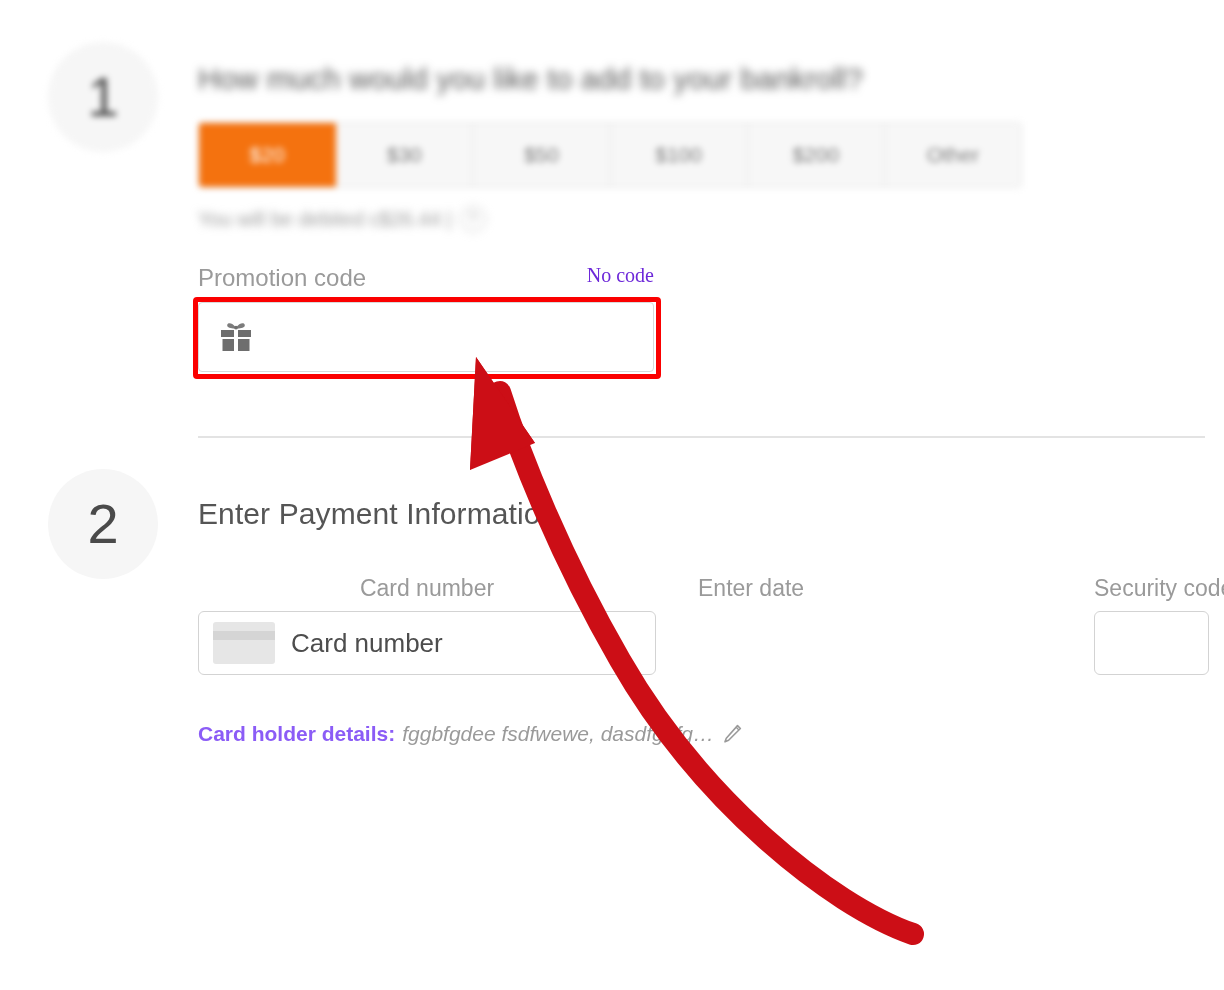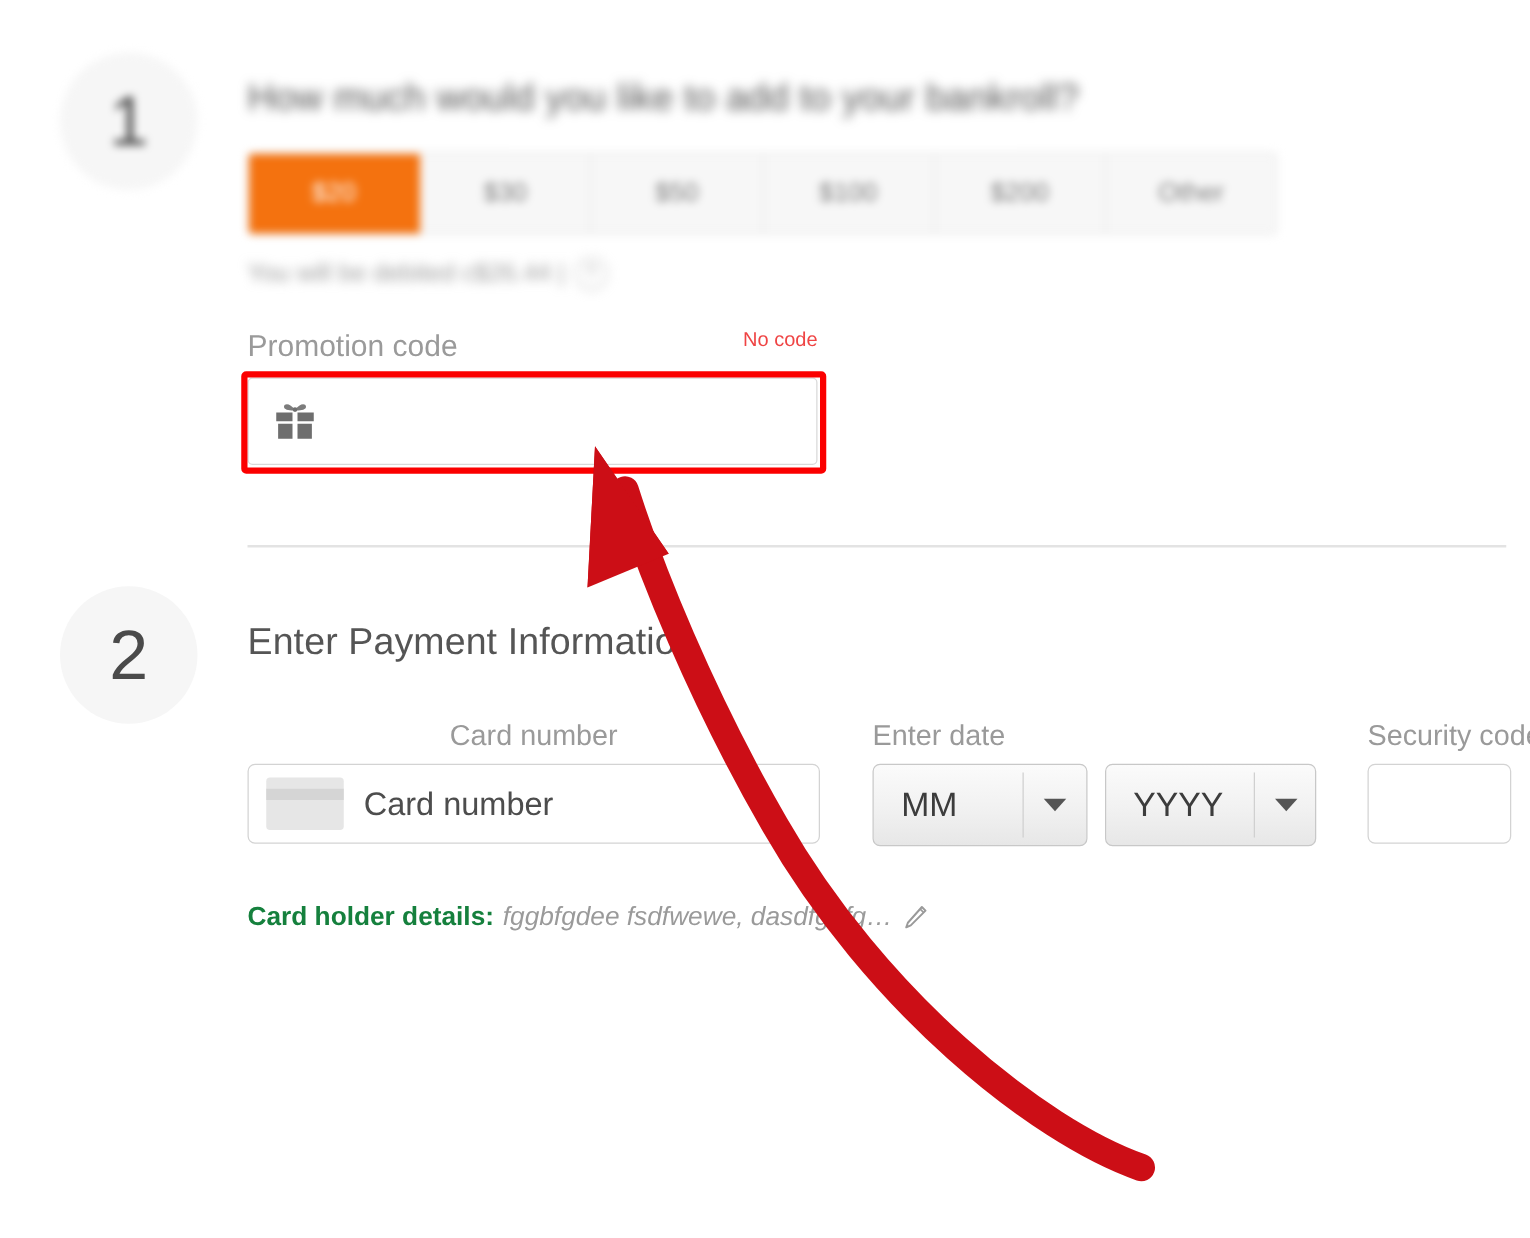--- a/index.html
+++ b/index.html
@@ -126,22 +126,23 @@
     position: absolute;
     left: 0;
     top: 0;
     font-size: 24px;
     color: #9a9a9a;
   }
   .promo-status {
     position: absolute;
     right: 0;
     top: 0;
-    font-size: 16px;
-    color: #ef4444;
+    font-size: 20px;
+    color: #6d28d9;
+    font-family: Liberation Serif, serif;
   }
   .promo-input-wrap {
     position: relative;
     width: 456px;
     height: 70px;
     margin-top: 8px;
     box-sizing: border-box;
     background: #ffffff;
     border: 1px solid #d9d9d9;
     border-radius: 4px;
@@ -249,21 +250,21 @@
 
   
   .holder-line {
     font-size: 21px;
     color: #8a8a8a;
     display: flex;
     align-items: center;
     gap: 7px;
     white-space: nowrap;
   }
-  .holder-label { font-weight: bold; color: #15803d; }
+  .holder-label { font-weight: bold; color: #8b5cf6; }
   .holder-value { font-style: italic; color: #9a9a9a; }
   .pencil-icon { width: 22px; height: 22px; flex: none; }
 
   
   .annotation {
     position: absolute;
     left: 0; top: 0;
     width: 1224px;
     height: 990px;
     pointer-events: none;
@@ -338,34 +339,20 @@
         <div style="position:absolute; left:0; top:0; width:458px;text-align:center;">
           <div class="field-label">Card number</div>
           <div class="text-input">
             <span class="card-art"></span>
             <span class="input-placeholder">Card number</span>
           </div>
         </div>
 
         <div style="position:absolute; left:500px; top:0; width:355px;">
           <div class="field-label">Enter date</div>
-          <div class="select-row">
-
-            <div class="select-box" style="width:172px;">
-              <span class="select-value">MM</span>
-              <span class="select-sep" style="right:50px;"></span>
-              <span class="select-caret" style="right:16px;"></span>
-            </div>
-
-            <div class="select-box" style="width:170px;">
-              <span class="select-value">YYYY</span>
-              <span class="select-sep" style="right:48px;"></span>
-              <span class="select-caret" style="right:14px;"></span>
-            </div>
-          </div>
         </div>
 
         <div style="position:absolute; left:896px; top:0; width:260px;">
           <div class="field-label">Security code</div>
           <div class="text-input" style="width:115px; padding-left:0;"></div>
         </div>
       </div>
 
       <div class="holder-line" style="margin-top:47px;">
         <span class="holder-label">Card holder details:</span>

